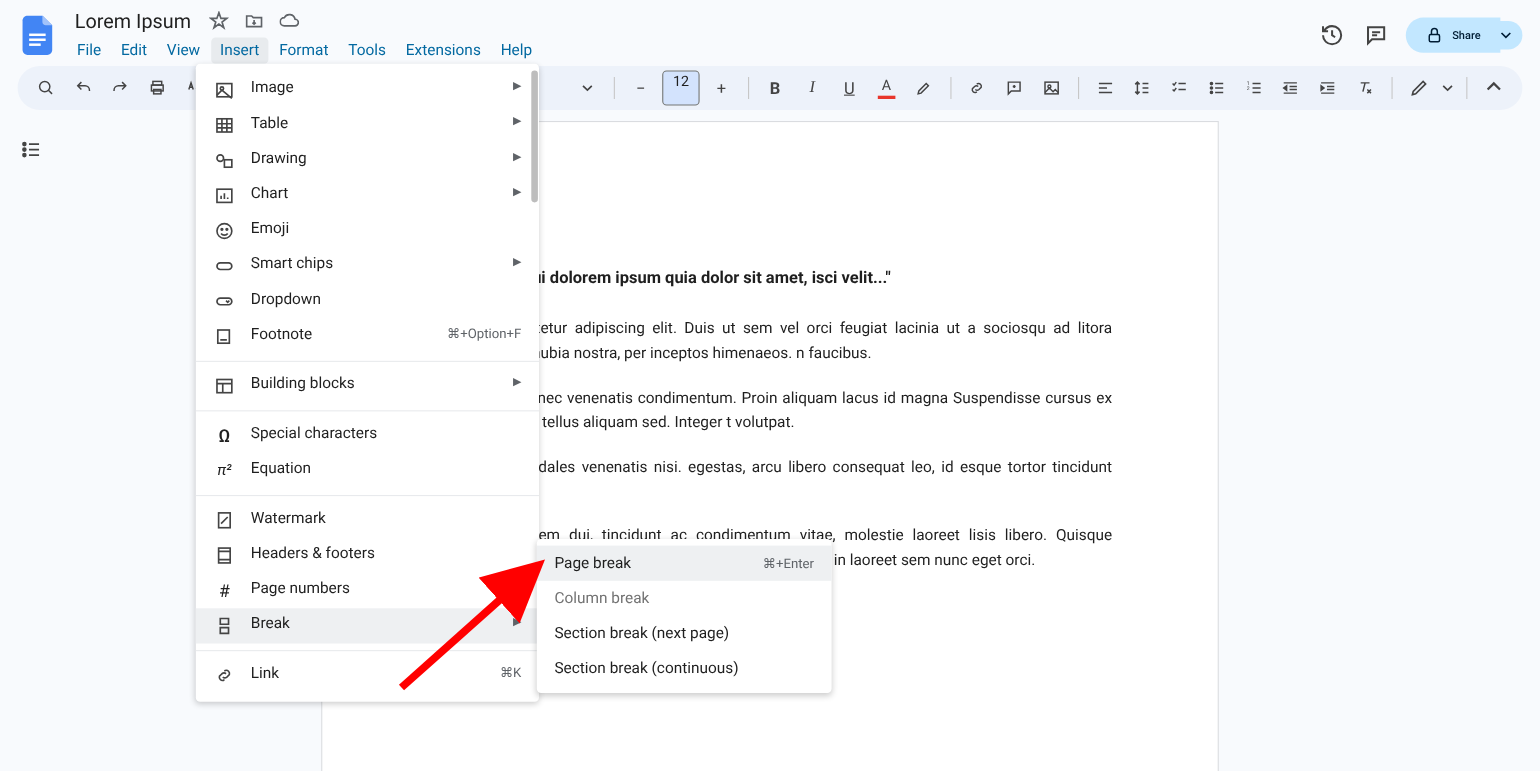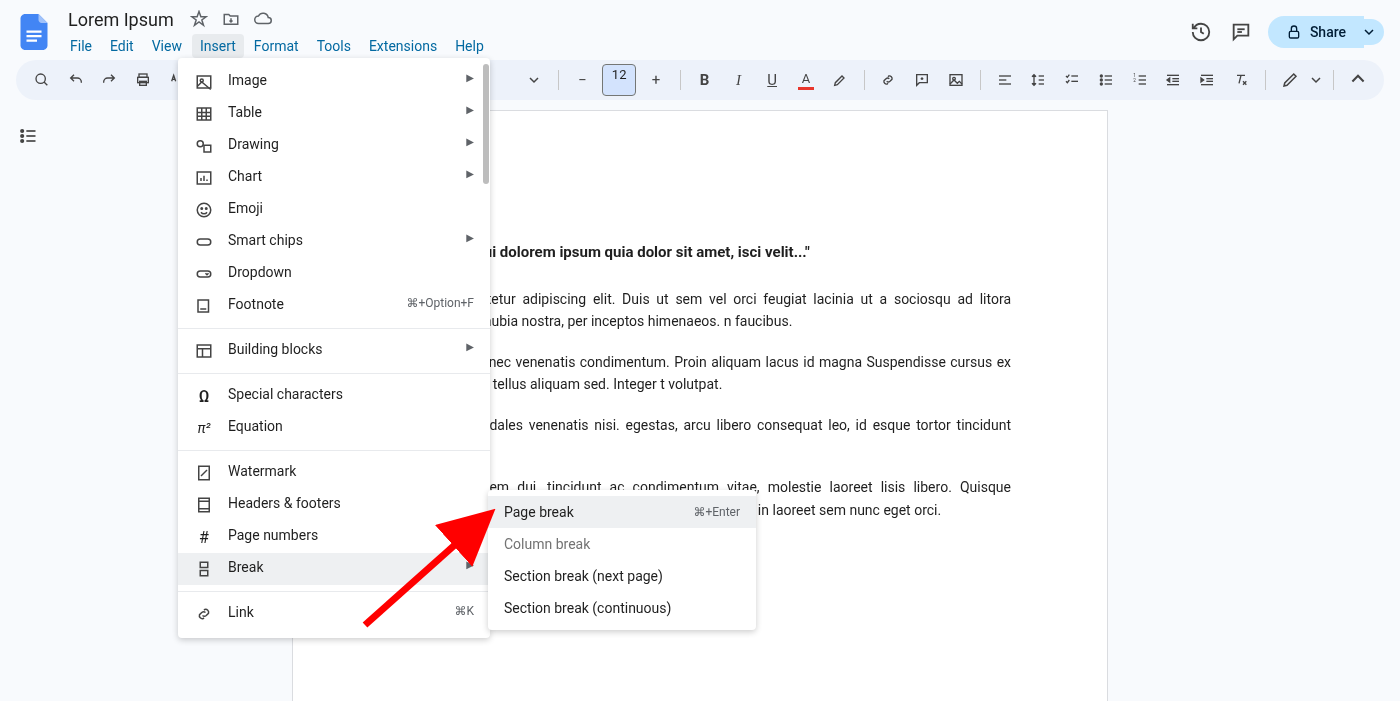--- a/index.html
+++ b/index.html
@@ -12,21 +12,21 @@
 .title-area { flex: 1; }
 .title-row { display: flex; align-items: center; gap: 10px; }
 .doc-title { font-size: 18px; color: #1f1f1f; padding: 2px 6px; border-radius: 4px; }
 .title-icons { display: flex; gap: 14px; color: #444; }
 .title-icons span { width:18px; height:18px; display:flex; align-items:center; justify-content:center; color:#444;}
 .menubar { display: flex; gap: 2px; margin-top: 2px; }
 .menu-item { font-size: 14px; color: #0369a1; padding: 4px 8px; border-radius: 4px; cursor: pointer; }
 .menu-item.active { background: #e8ebee; }
 .header-right { display: flex; align-items: center; gap: 14px; }
 .header-icon { width: 26px; height:26px; display:flex; align-items:center; justify-content:center; color:#444; border-radius:50%;}
-.share-btn { display: flex; align-items: center; background: #c2e7ff; border-radius: 40px 0 0 40px; padding: 8px 18px; gap: 8px; font-size: 14px; font-weight: 500; color: #001d35; }
+.share-btn { display: flex; align-items: center; background: #c2e7ff; border-radius: 40px 0 0 40px; padding: 8px 18px; gap: 8px; font-size: 10px; font-weight: 500; color: #001d35; }
 .share-drop { background: #c2e7ff; border-radius: 0 40px 40px 0; padding: 8px 10px; margin-left: -10px; display:flex; align-items:center;}
 .share-wrap { display:flex; align-items:center; }
 
 
 .toolbar { margin: 4px 16px 0 16px; background: #edf2fa; border-radius: 28px; height: 40px; display: flex; align-items: center; padding: 0 12px; gap: 6px; position: relative; }
 .tb-btn { width: 28px; height: 28px; display: flex; align-items: center; justify-content: center; border-radius: 4px; color: #444; font-size: 15px; }
 .tb-sep { width: 1px; height: 20px; background: #c7c7c7; margin: 0 4px; }
 .font-size-box { width: 34px; height: 32px; border: 1px solid #747775; border-radius: 4px; text-align: center; font-size: 13px; color: #1f1f1f; line-height: 20px; background: #d3e3fd;}
 .collapse-btn { margin-left: auto; }
 .color-underline { display:flex; flex-direction:column; align-items:center; gap:1px;}

